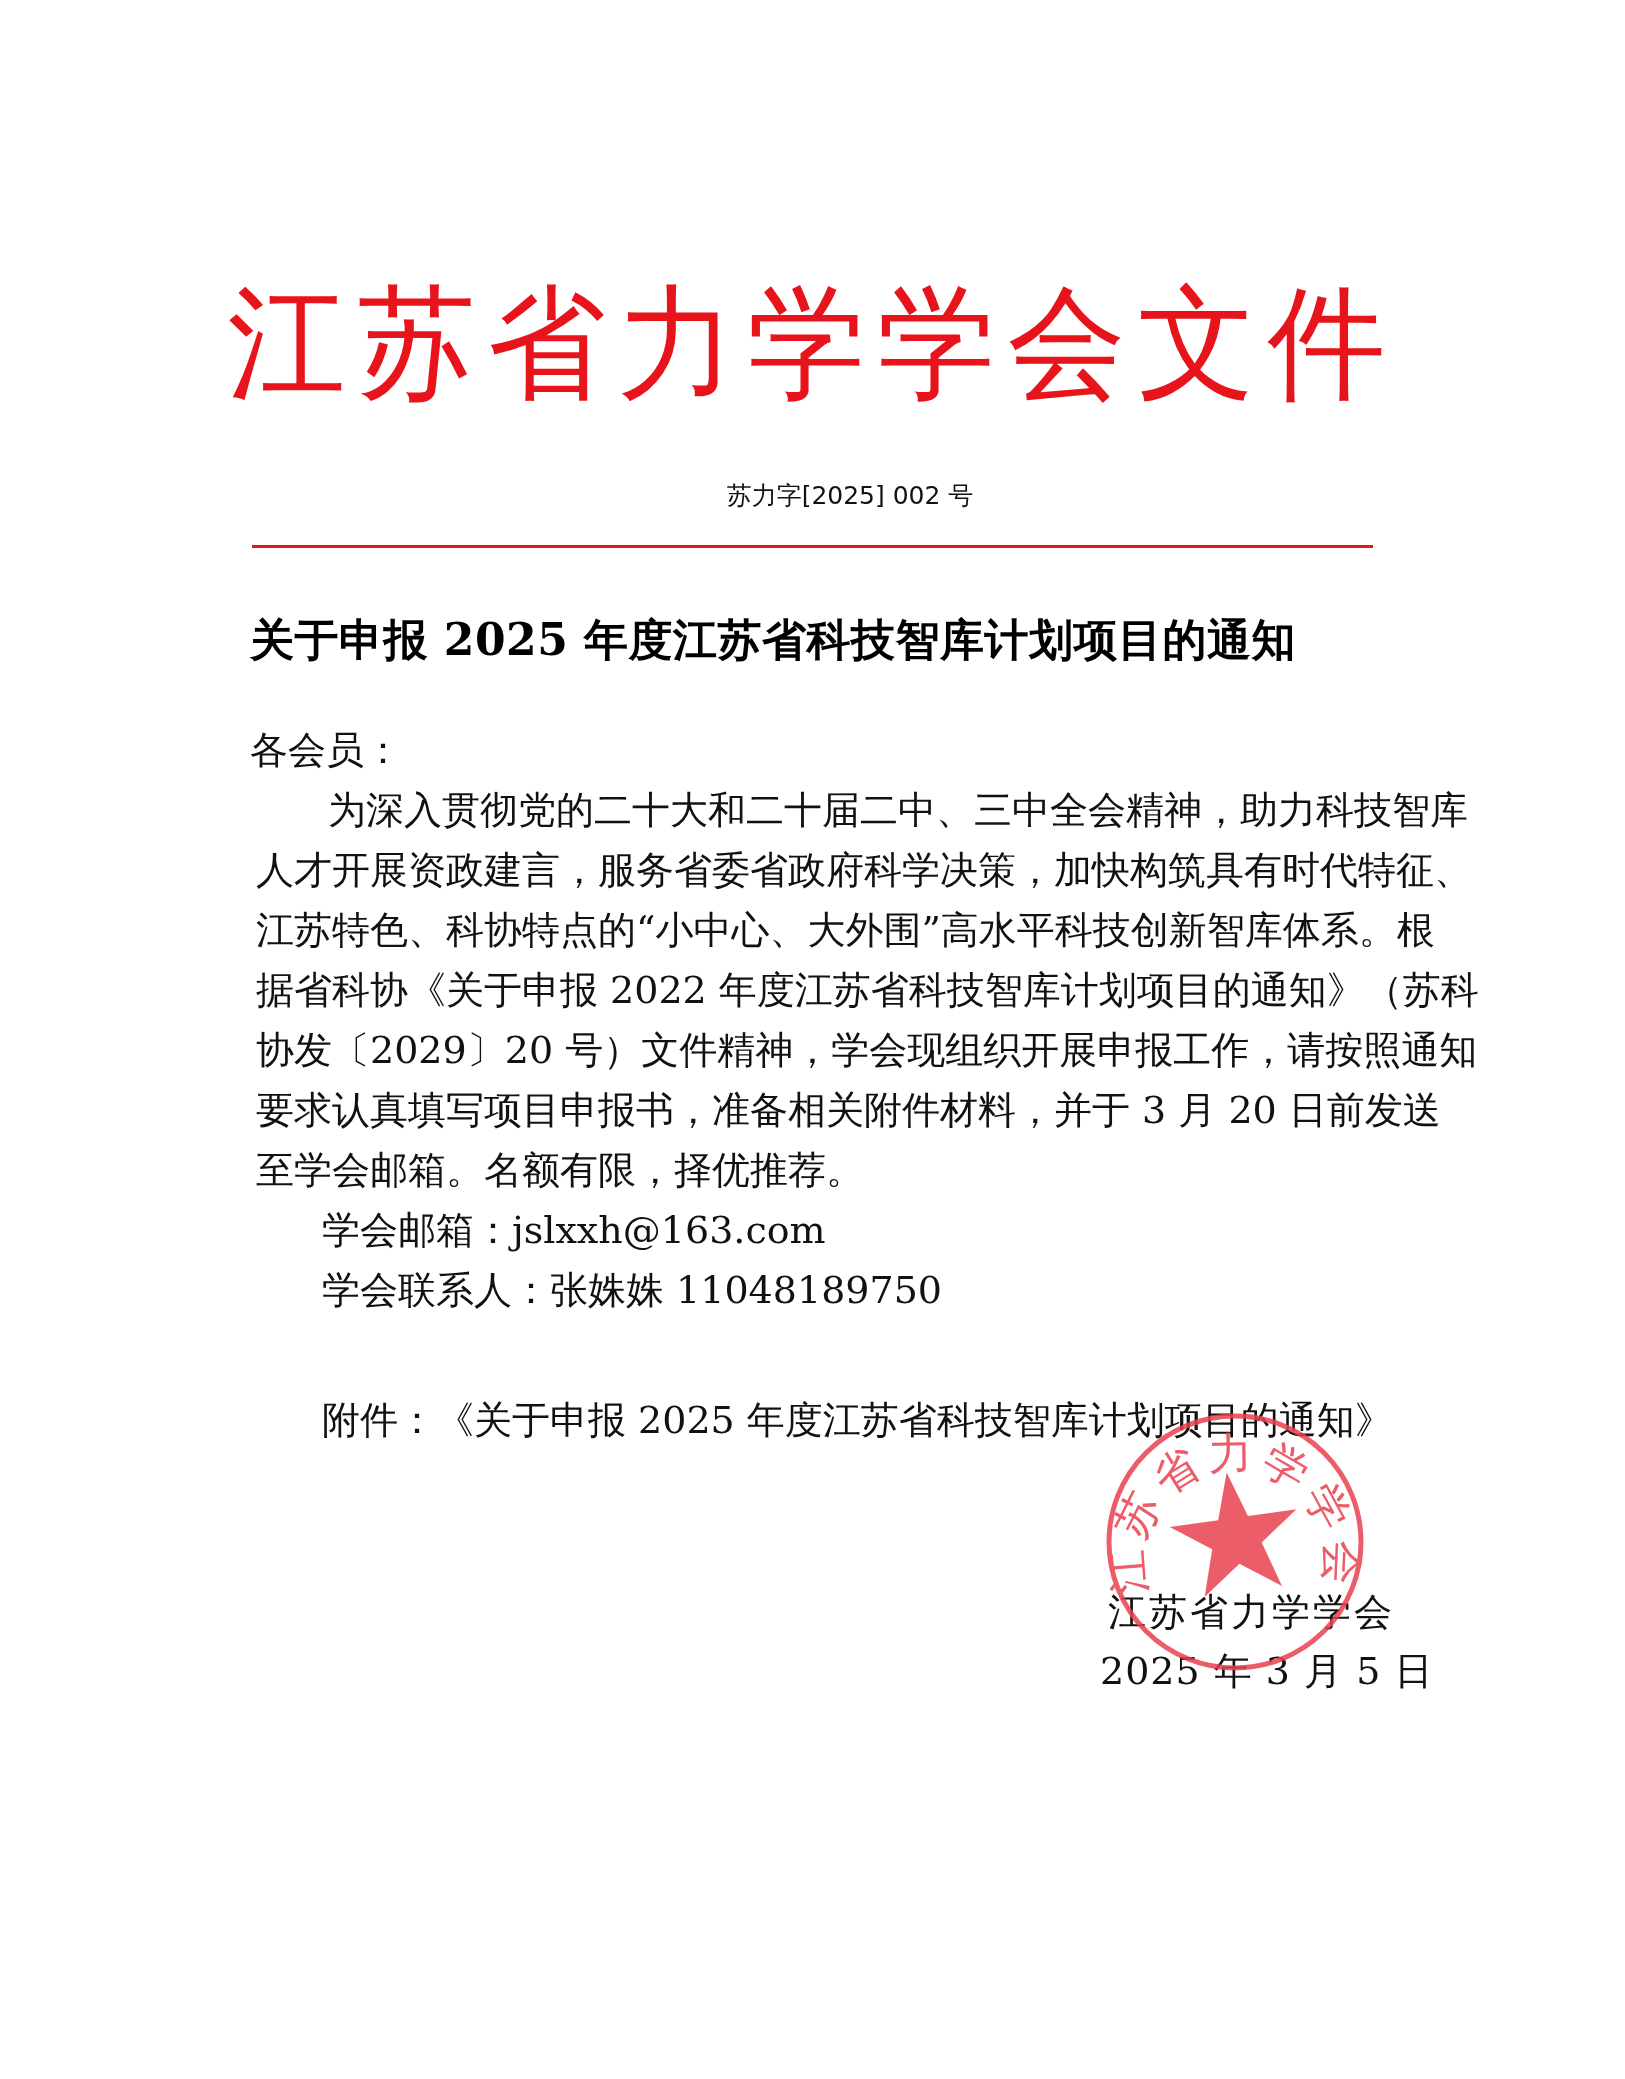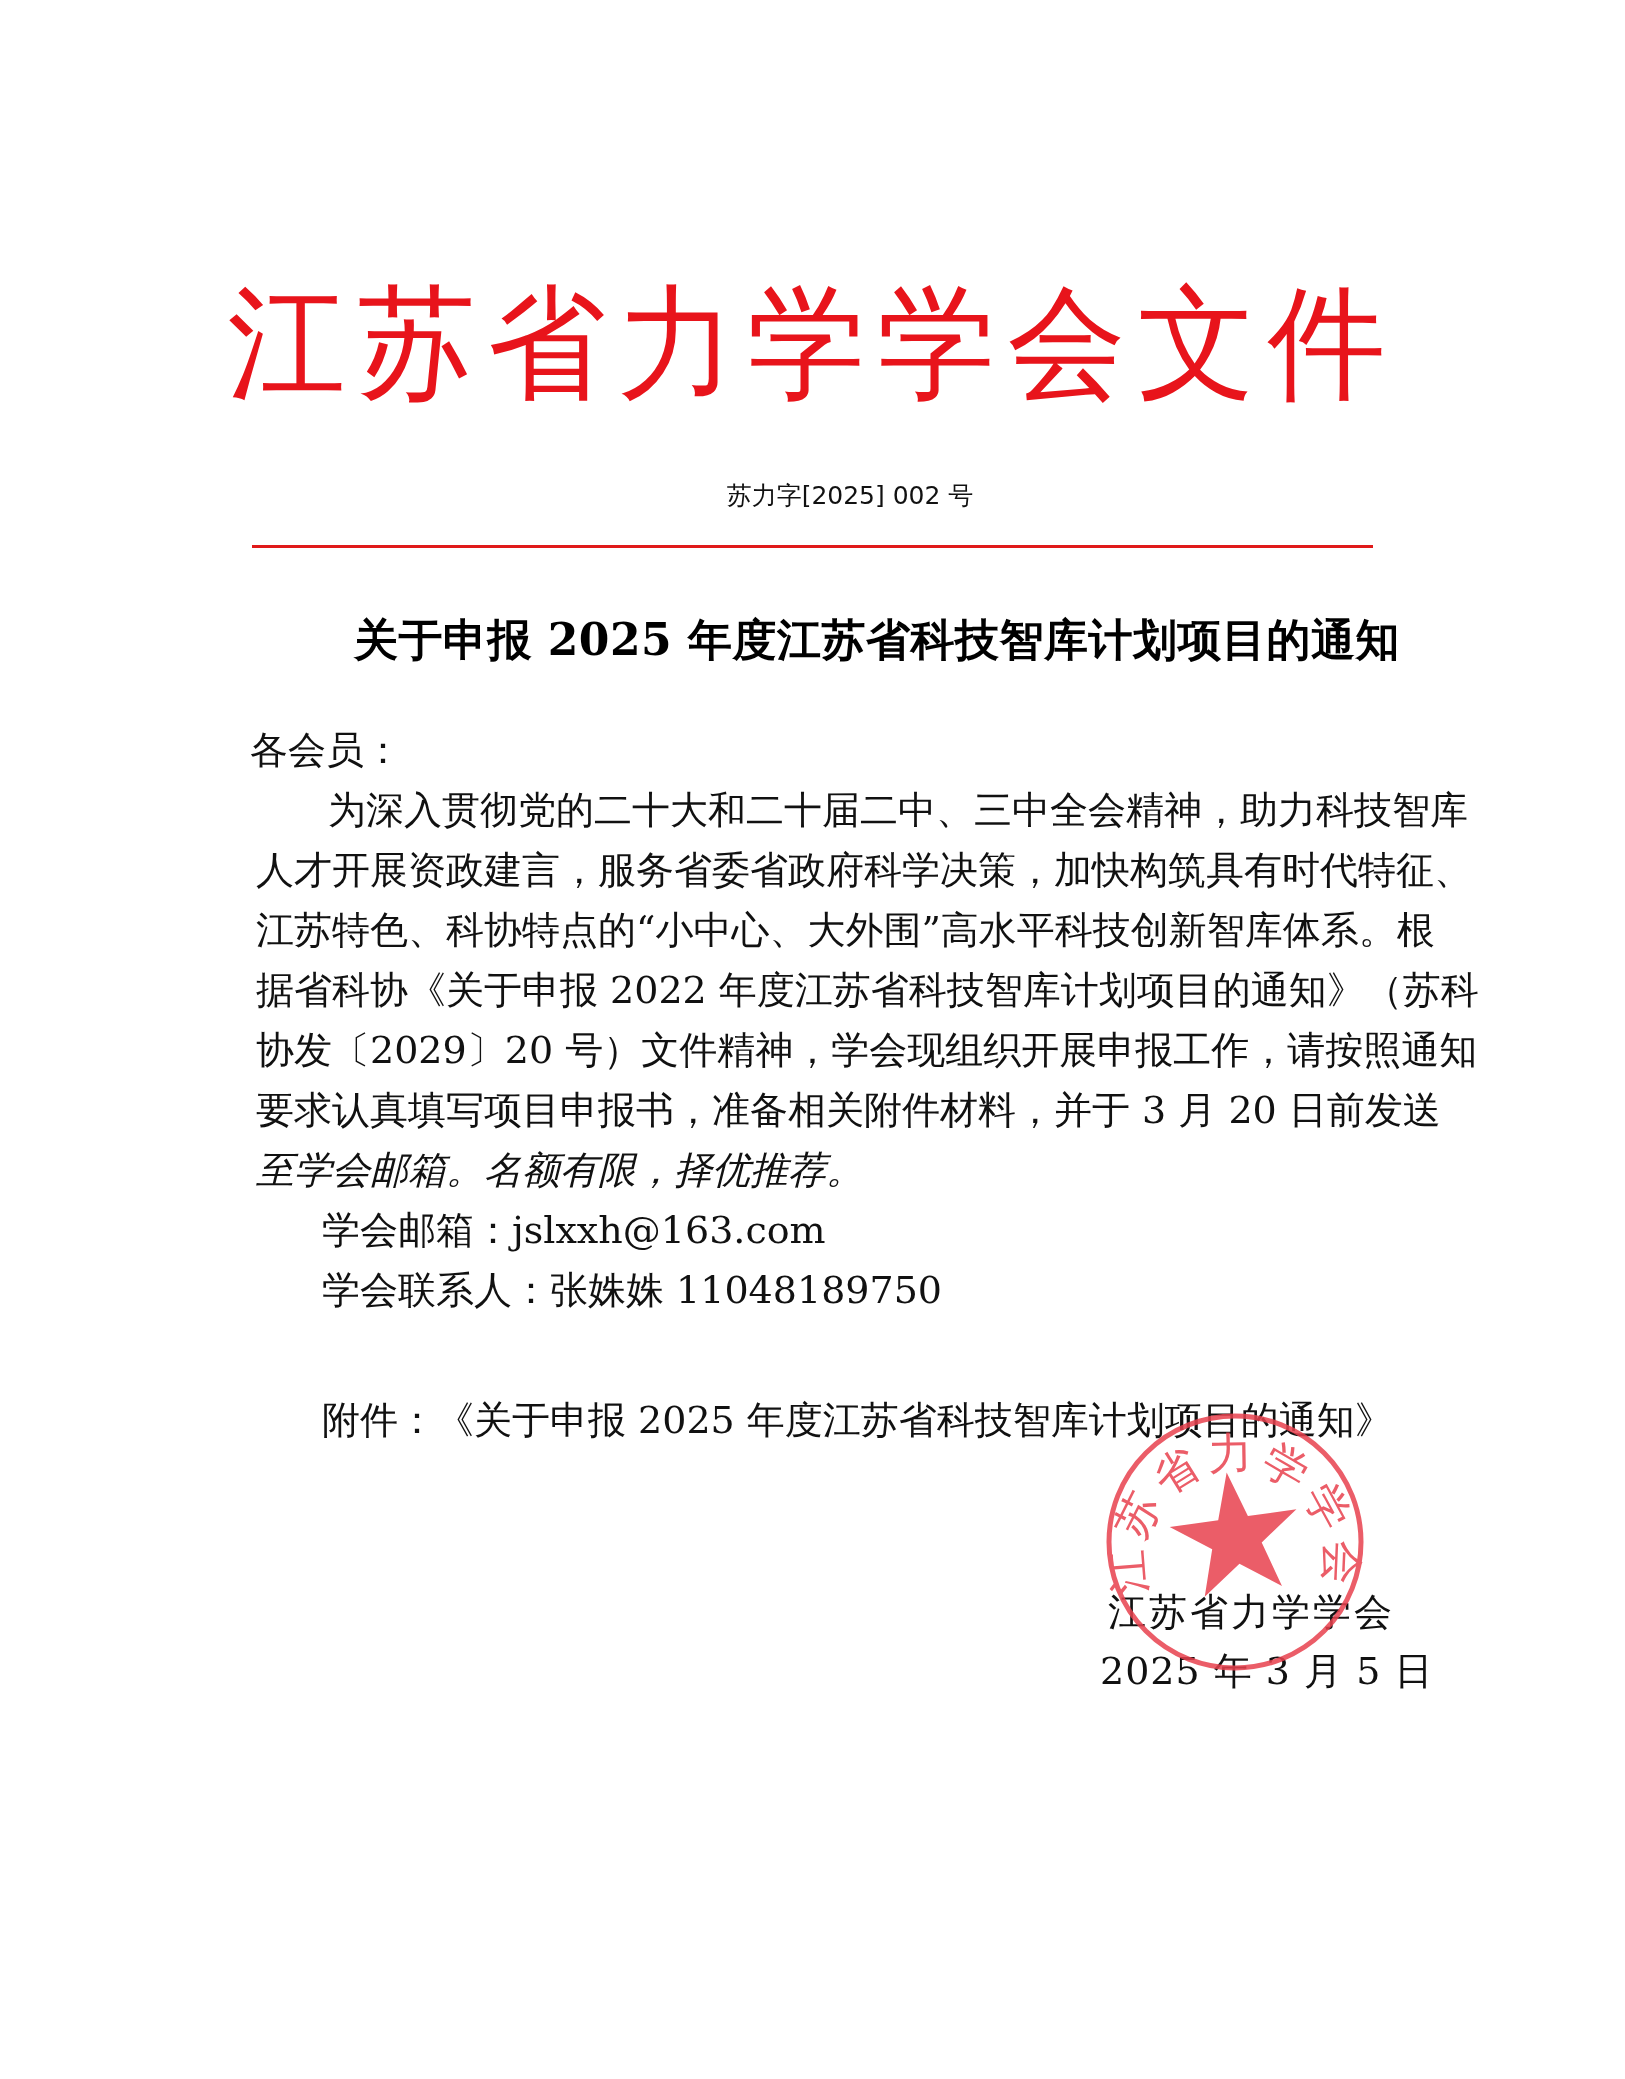--- a/index.html
+++ b/index.html
@@ -48,21 +48,21 @@
     top: 545px;
     width: 1121px;
     height: 3px;
     background: #e01a1a;
   }
 
   .notice-title {
     left: 250px;
     top: 610px;
     width: 1150px;
-    text-align: right;
+    text-align: left;
     font-family: "DejaVu Serif", "Liberation Serif", serif;
     font-weight: bold;
     font-size: 44px;
     line-height: 60px;
     color: #000000;
     white-space: nowrap;
     letter-spacing: 0.5px;
   }
 
   .body-text {
@@ -82,21 +82,21 @@
   }
   .paragraph .line {
     display: block;
     height: 60px;
     text-align: justify;
     text-align-last: justify;
     white-space: nowrap;
     margin-left: 6px;
   }
   .paragraph .line.first { padding-left: 72px; }
-  .paragraph .line.last { text-align-last: left; font-style: italic; }
+  .paragraph .line.last { text-align-last: left; }
 
   .contact-email { left: 322px; top: 1200px; }
   .contact-person { left: 322px; top: 1260px; }
 
   .attachment { left: 322px; top: 1390px; }
 
   .signature-org {
     left: 1108px;
     top: 1582px;
     letter-spacing: 3px;

